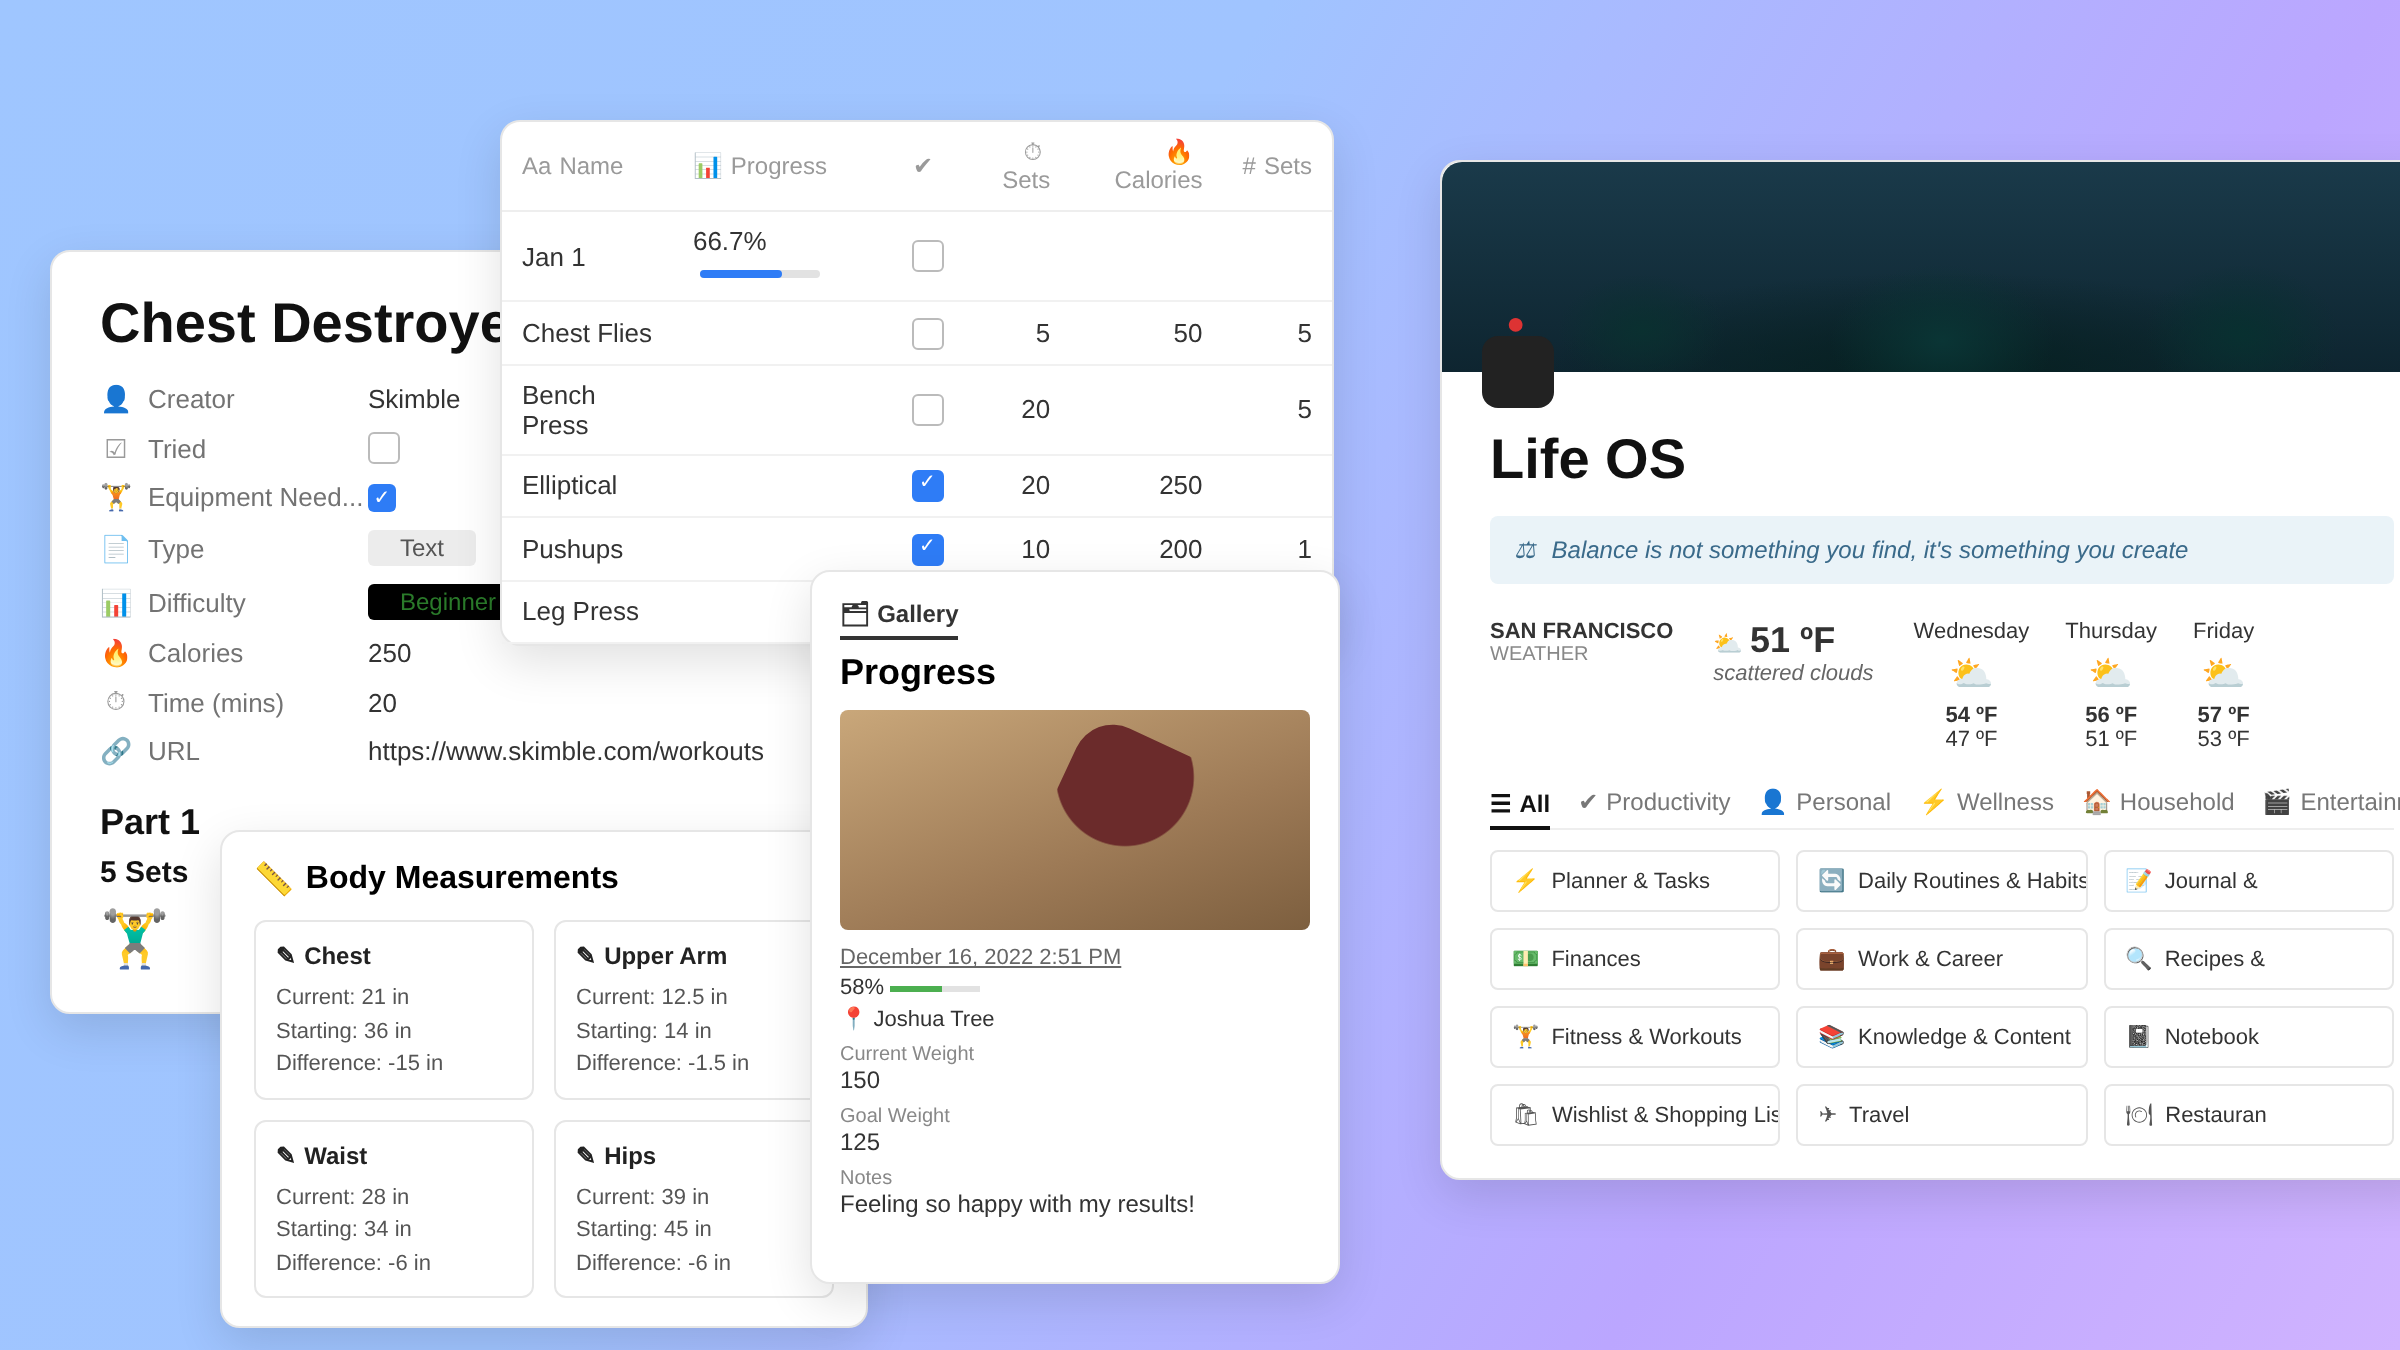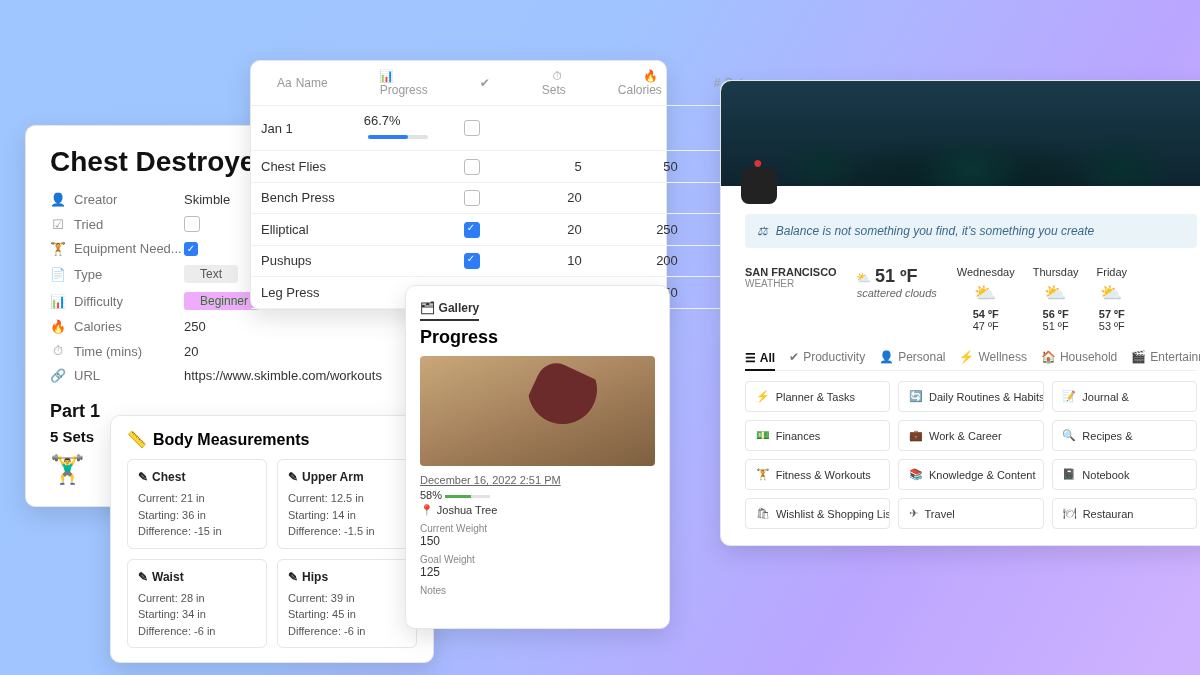--- a/index.html
+++ b/index.html
@@ -5,29 +5,29 @@
   html,body{margin:0;padding:0;font-family:-apple-system,BlinkMacSystemFont,"Segoe UI",Helvetica,Arial,sans-serif;}
   .stage{position:relative;width:1200px;height:675px;background:linear-gradient(120deg,#9fc6ff 0%,#a0c4ff 40%,#bba6ff 75%,#d0b3ff 100%);overflow:hidden;}
   .card{position:absolute;background:#fff;border-radius:10px;box-shadow:0 8px 24px rgba(0,0,0,.12);border:1px solid #e6e6e6;}
   .chest{left:25px;top:125px;width:370px;padding:20px 24px;}
   .chest h1{margin:0 0 14px;font-size:28px;font-weight:700;color:#111;}
   .prow{display:flex;align-items:center;font-size:13px;color:#737373;margin:9px 0;}
   .prow .ic{width:16px;text-align:center;margin-right:8px;color:#9a9a9a;}
   .prow .lab{width:110px;}
   .prow .val{color:#333;}
   .chip{display:inline-block;padding:2px 16px;border-radius:3px;font-size:12px;}
-  .chip.green{background:#f0abfc;color:#2a7a2a;}
+  .chip.green{background:#000000;color:#2a7a2a;}
   .chip.grey{background:#ececec;color:#555;}
   .chest h3{font-size:18px;font-weight:700;margin:18px 0 6px;color:#111;}
   .sets{font-size:15px;font-weight:600;color:#111;}
   .dumb{margin-top:8px;font-size:28px;color:#bbb;}
 
   .exer{left:250px;top:60px;width:415px;padding:0;font-size:13px;}
   .exer table{width:100%;border-collapse:collapse;}
-  .exer th{font-weight:500;color:#9a9a9a;font-size:12px;text-align:left;padding:8px 26px;border-bottom:1px solid #eee;}
+  .exer th{font-weight:500;color:#9a9a9a;font-size:12px;text-align:left;padding:8px 10px;border-bottom:1px solid #eee;}
   .exer td{padding:7px 10px;border-bottom:1px solid #f1f1f1;color:#333;}
   .exer td.num{text-align:right;color:#333;}
   .exer .ck{display:inline-block;width:14px;height:14px;border:1.5px solid #bbb;border-radius:3px;vertical-align:middle;}
   .exer .ck.on{background:#2e7cf6;border-color:#2e7cf6;position:relative;}
   .exer .ck.on::after{content:"✓";color:#fff;font-size:10px;position:absolute;left:2px;top:-1px;}
   .pbar{display:inline-block;width:60px;height:4px;background:#e2e2e2;border-radius:2px;vertical-align:middle;margin-left:4px;position:relative;}
   .pbar::after{content:"";position:absolute;left:0;top:0;height:100%;width:67%;background:#2e7cf6;border-radius:2px;}
 
   .body{left:110px;top:415px;width:290px;padding:14px 16px;}
   .body h3{margin:0 0 10px;font-size:16px;font-weight:700;display:flex;align-items:center;gap:6px;}
@@ -243,28 +243,30 @@
     <h3>Progress</h3>
     <div class="yoga"></div>
     <div class="meta">December 16, 2022 2:51 PM</div>
     <div class="pct"><span>58%</span><span class="pbar2"></span></div>
     <div class="loc"><span>📍</span> <span>Joshua Tree</span></div>
     <div class="ll">Current Weight</div>
     <div class="lv">150</div>
     <div class="ll">Goal Weight</div>
     <div class="lv">125</div>
     <div class="ll">Notes</div>
+    <div class="lv">Feeling so happy with my results!</div>
   </div>
 
   <div class="card life">
     <div class="banner">
         <div class="trees"></div>
         <div class="joy"></div>
       </div>
     <div class="life-inner">
+      <h1>Life OS</h1>
       <div class="quote">
           <span>⚖</span>
           <span>Balance is not something you find, it's something you create</span>
         </div>
       <div class="weather">
         <div class="wmain">
           <div class="wlabel">SAN FRANCISCO</div>
           <div class="wsub">WEATHER</div>
         </div>
         <div>

